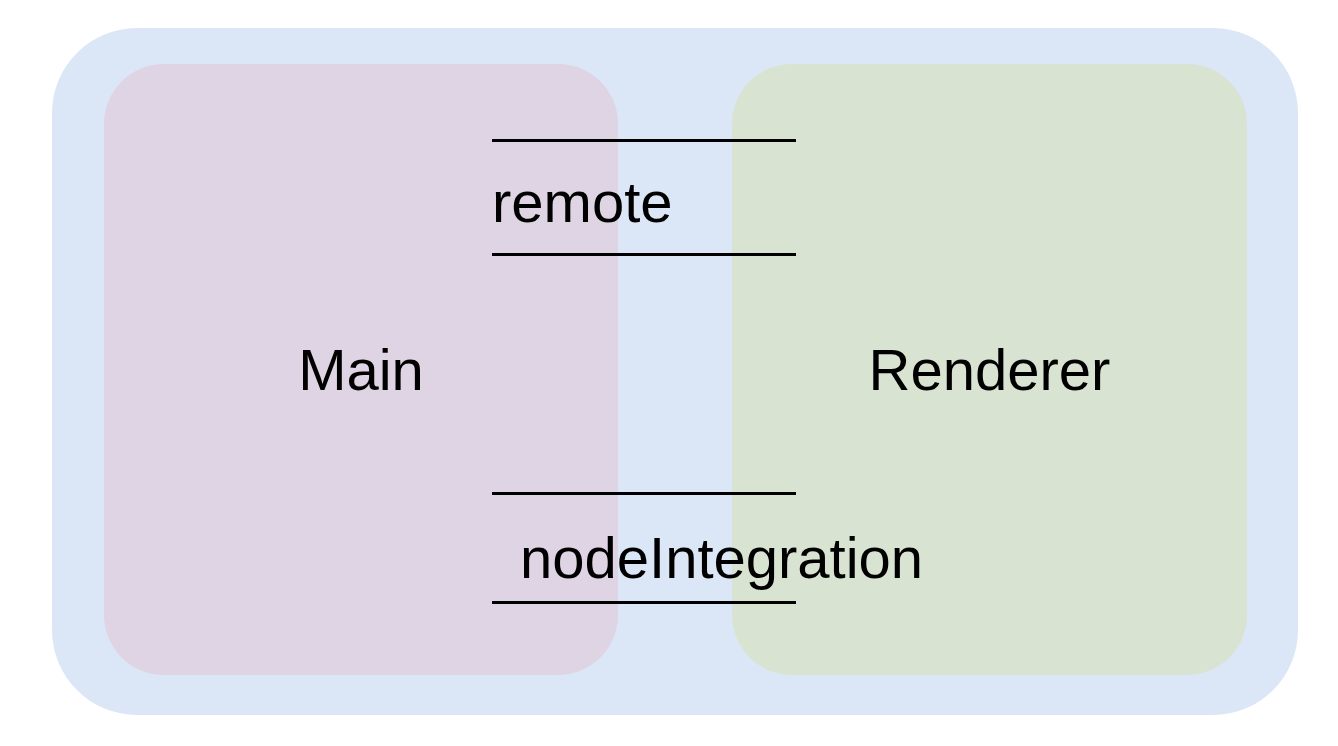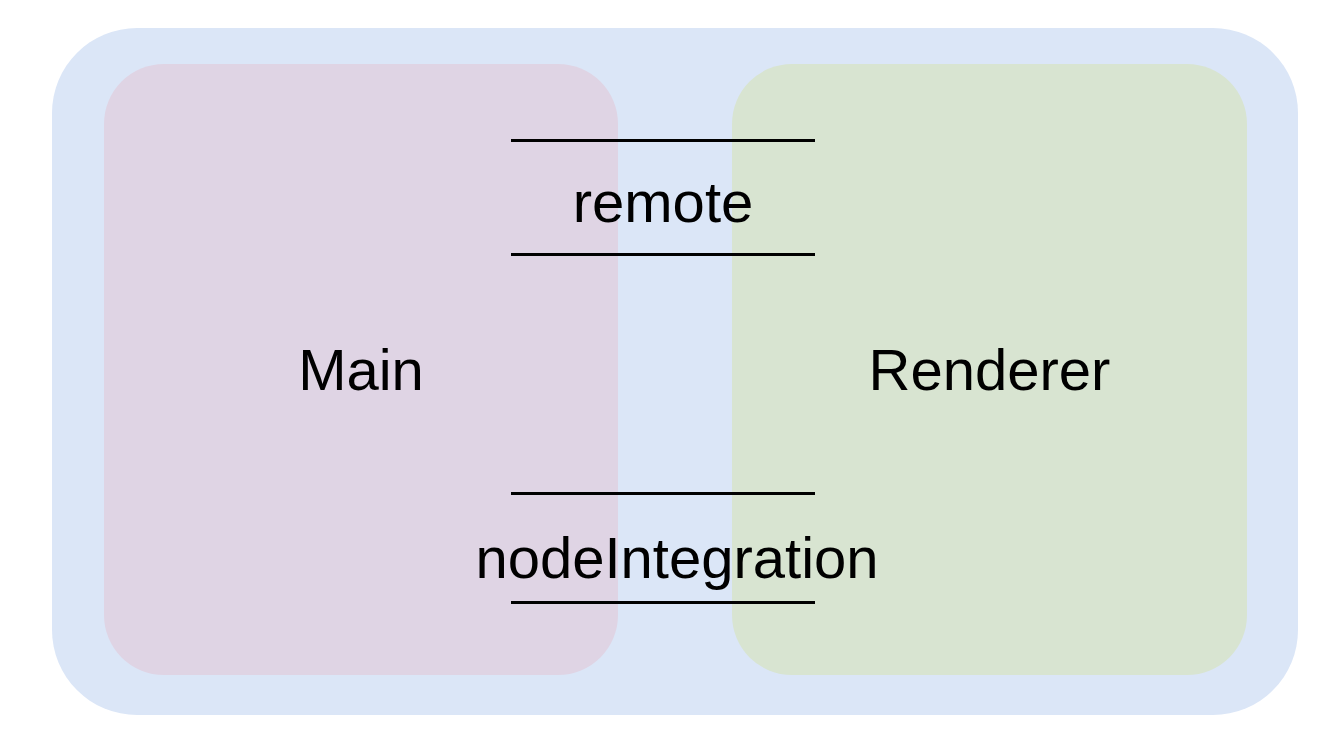--- a/index.html
+++ b/index.html
@@ -45,25 +45,25 @@
     background: #d8e4d1;
   }
   .node-label {
     font-size: 58px;
     line-height: 1;
     color: #000000;
     white-space: nowrap;
   }
   .connector {
     position: absolute;
-    left: 511px;
+    left: 492px;
     width: 304px;
     display: flex;
     align-items: center;
-    justify-content: center;
+    justify-content: flex-start;
   }
   .connector-remote {
     top: 139px;
     height: 117px;
   }
   .connector-node-integration {
     top: 492px;
     height: 112px;
   }
   .hline {

